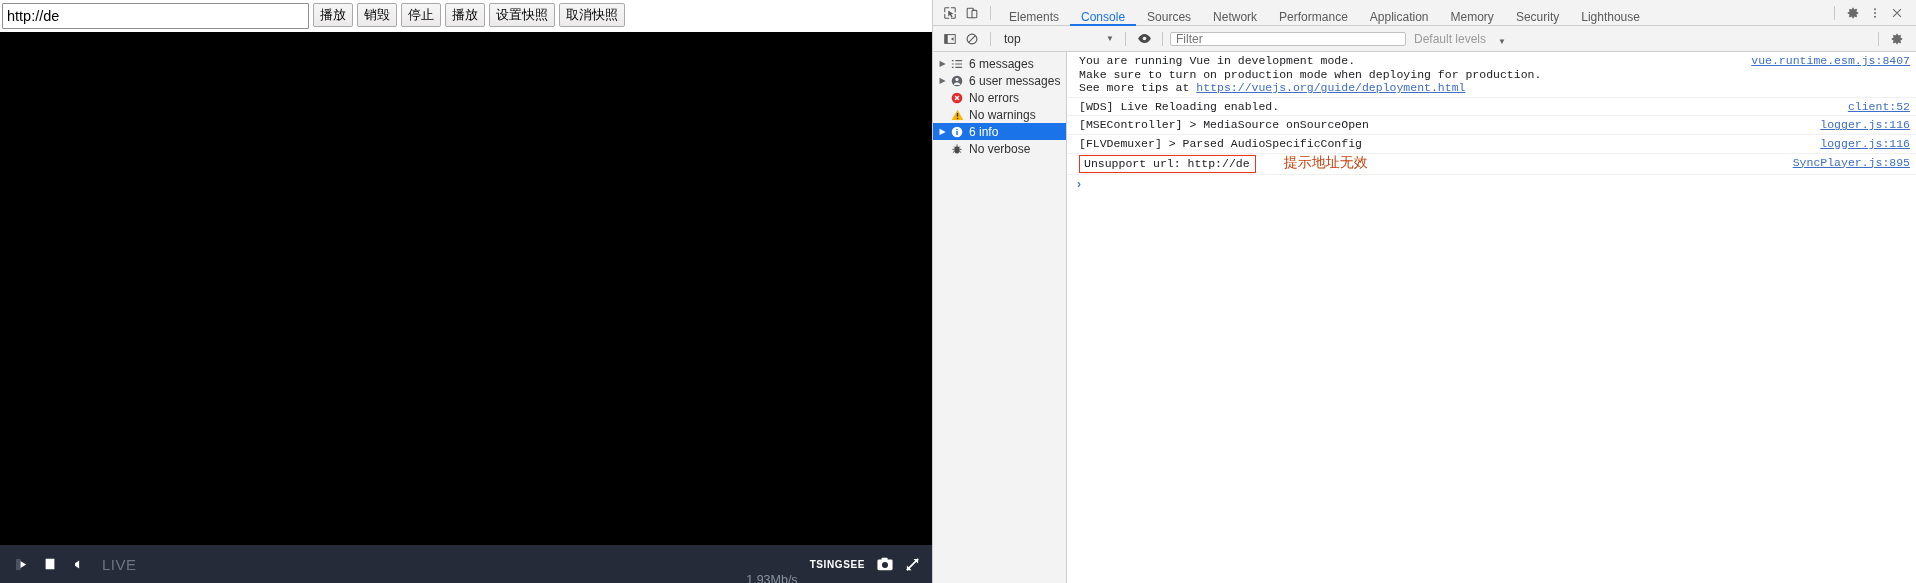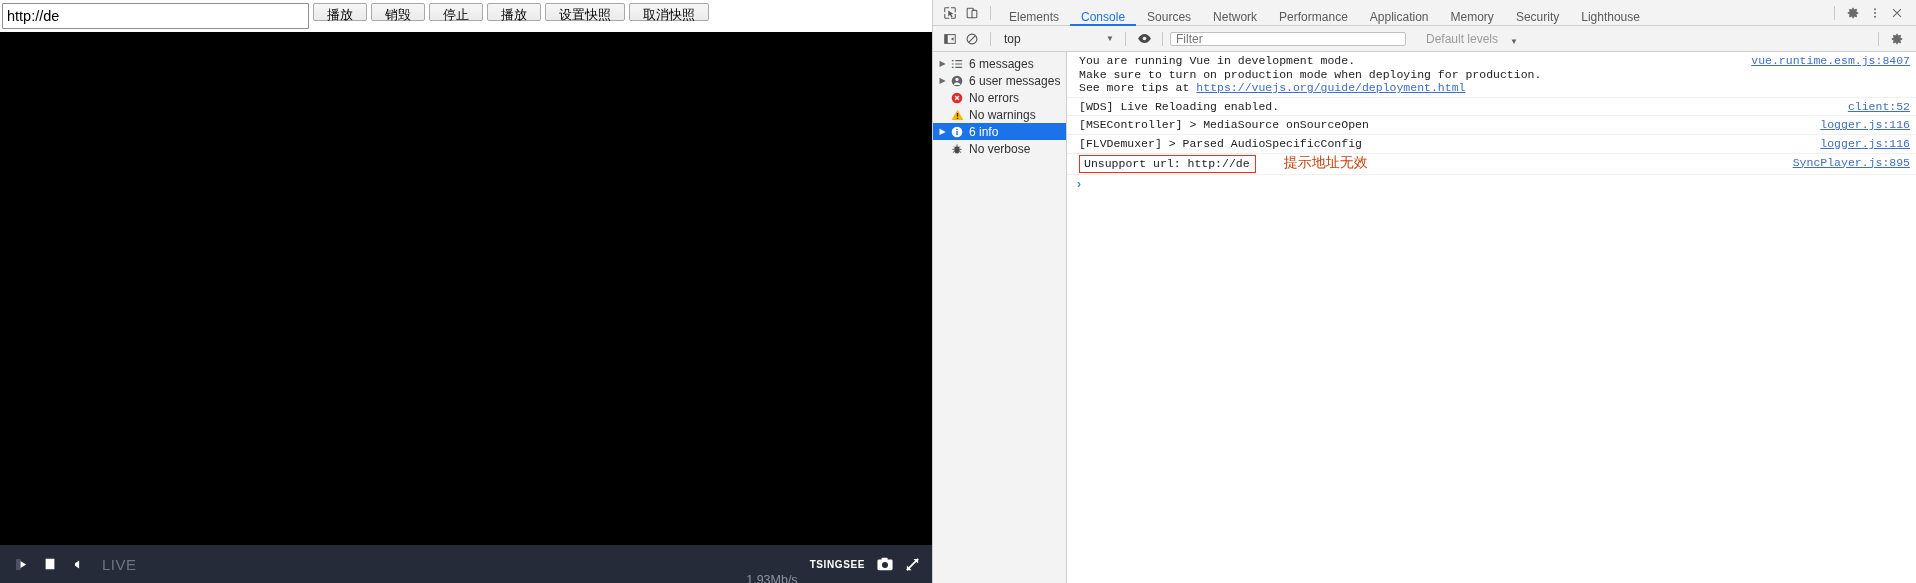--- a/index.html
+++ b/index.html
@@ -32,23 +32,23 @@
     border-radius: 1px;
     background: #fff;
     font-family: "Liberation Sans", sans-serif;
     font-size: 14.5px;
     color: #000;
     padding: 0 4px;
     line-height: 24px;
     outline: none;
   }
   .ctl-btn {
-    height: 18px;
+    height: 24px;
     min-width: 34px;
-    padding: 0 13px;
+    padding: 0 6px;
     border: 1px solid #a9a9a9;
     border-radius: 2px;
     background: linear-gradient(#f6f6f6, #eceaea);
     font-family: "Liberation Sans", sans-serif;
     font-size: 13px;
     color: #000;
     cursor: default;
     line-height: 22px;
     white-space: nowrap;
   }
@@ -153,21 +153,21 @@
     border-radius: 2px;
     background: #fff;
     font-size: 12px;
     color: #333;
     padding: 0 5px;
     outline: none;
     font-family: "Liberation Sans", sans-serif;
   }
   .levels {
     font-size: 12px; color: #9b9b9b;
-    margin-left: 20px; display: flex; align-items: flex-end; gap: 12px;
+    margin-left: 8px; display: flex; align-items: flex-end; gap: 12px;
     cursor: pointer;
   }
 
   .dt-body { flex: 1 1 auto; display: flex; min-height: 0; }
 
   .sidebar {
     flex: 0 0 134px;
     background: #f3f3f3;
     border-right: 1px solid #cdcdcd;
     padding-top: 3px;

